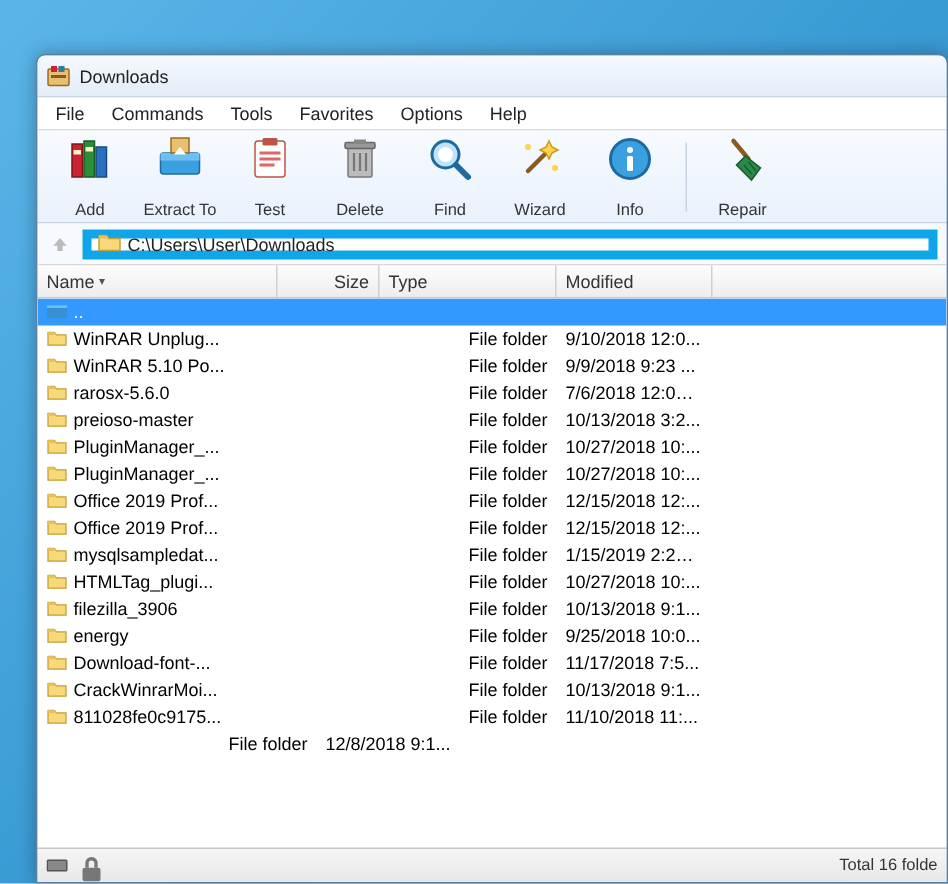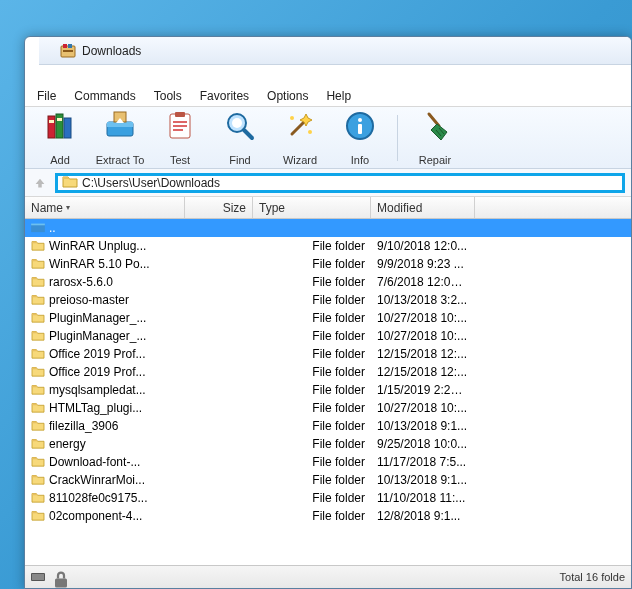--- a/index.html
+++ b/index.html
@@ -25,41 +25,39 @@
     display: flex;
     flex-direction: column;
     overflow: hidden;
   }
   .titlebar {
     height: 28px;
     background: linear-gradient(#f5f9ff, #e3ecf7);
     border-bottom: 1px solid #c8d4e2;
     display: flex;
     align-items: center;
-    padding: 0 21px;
+    padding: 0 6px;
     gap: 6px;
-    margin-left: 14px;
   }
   .titlebar .appicon {
     width: 16px; height: 16px;
     display: inline-flex;
   }
   .titlebar .title {
     font-size: 12px;
     color: #222;
   }
   .menubar {
     height: 22px;
     background: #fff;
     border-bottom: 1px solid #d8d8d8;
     display: flex;
     align-items: center;
     padding: 0 4px;
     gap: 2px;
-    margin-top: 20px;
   }
   .menubar .menuitem {
     padding: 2px 8px;
     color: #222;
     cursor: default;
   }
   .toolbar {
     height: 62px;
     background: linear-gradient(#f7fbff, #e9f1fb);
     border-bottom: 1px solid #c8d4e2;
@@ -91,21 +89,21 @@
     padding: 0 6px;
     gap: 6px;
   }
   .addrbar .up-arrow {
     width: 18px; height:18px; display:flex; align-items:center; justify-content:center;
     color:#888;
   }
   .addrbar .pathbox {
     flex:1;
     height: 20px;
-    border: 3px solid #0ea5e9;
+    border: 6px solid #0ea5e9;
     background: #fff;
     display: flex;
     align-items: center;
     padding: 0 4px;
     gap: 4px;
     font-size: 12px;
     color:#222;
   }
   .headers {
     height: 22px;
@@ -222,20 +220,33 @@
             <rect x="9" y="11" width="14" height="2" fill="#d66"></rect>
             <rect x="9" y="15" width="14" height="2" fill="#d66"></rect>
             <rect x="9" y="19" width="10" height="2" fill="#d66"></rect>
           </svg>
       </span>
       <span class="tlabel">Test</span>
     </div>
     <div class="toolbtn">
       <span class="ticon">
         <svg viewBox="0 0 32 32">
+            <rect x="8" y="8" width="16" height="20" rx="1" fill="#bcbcbc" stroke="#777"></rect>
+            <rect x="6" y="5" width="20" height="4" rx="1" fill="#999" stroke="#666"></rect>
+            <rect x="12" y="3" width="8" height="3" fill="#888"></rect>
+            <line x1="12" y1="12" x2="12" y2="24" stroke="#777" stroke-width="1.5"></line>
+            <line x1="16" y1="12" x2="16" y2="24" stroke="#777" stroke-width="1.5"></line>
+            <line x1="20" y1="12" x2="20" y2="24" stroke="#777" stroke-width="1.5"></line>
+          </svg>
+      </span>
+      <span class="tlabel">Delete</span>
+    </div>
+    <div class="toolbtn">
+      <span class="ticon">
+        <svg viewBox="0 0 32 32">
             <circle cx="13" cy="13" r="9" fill="#bfe3ff" stroke="#1e6aa0" stroke-width="2"></circle>
             <circle cx="13" cy="13" r="5" fill="#fff"></circle>
             <line x1="20" y1="20" x2="28" y2="28" stroke="#1e6aa0" stroke-width="4" stroke-linecap="round"></line>
           </svg>
       </span>
       <span class="tlabel">Find</span>
     </div>
     <div class="toolbtn">
       <span class="ticon">
         <svg viewBox="0 0 32 32">
@@ -491,27 +502,20 @@
               <path d="M1 3 h5 l1.5 2 H15 v8 H1 z" fill="#f7d97a" stroke="#c5a030"></path>
               <path d="M1 3 h5 l1.5 2 H1 z" fill="#e8c060"></path>
             </svg></span>
           <span>811028fe0c9175...</span>
         </div>
         <div class="cell c-size"></div>
         <div class="cell c-type">File folder</div>
         <div class="cell c-mod">11/10/2018 11:...</div>
       </div>
       <div class="row">
-        <div class="cell c-name">
-          <span><svg class="foldericon" viewBox="0 0 16 14">
-              <path d="M1 3 h5 l1.5 2 H15 v8 H1 z" fill="#f7d97a" stroke="#c5a030"></path>
-              <path d="M1 3 h5 l1.5 2 H1 z" fill="#e8c060"></path>
-            </svg></span>
-          <span>02component-4...</span>
-        </div>
         <div class="cell c-size"></div>
         <div class="cell c-type">File folder</div>
         <div class="cell c-mod">12/8/2018 9:1...</div>
       </div>
     </div>
 
   <div class="statusbar">
     <div class="sb-left">
       <span class="sbicon">
         <svg viewBox="0 0 18 12">

